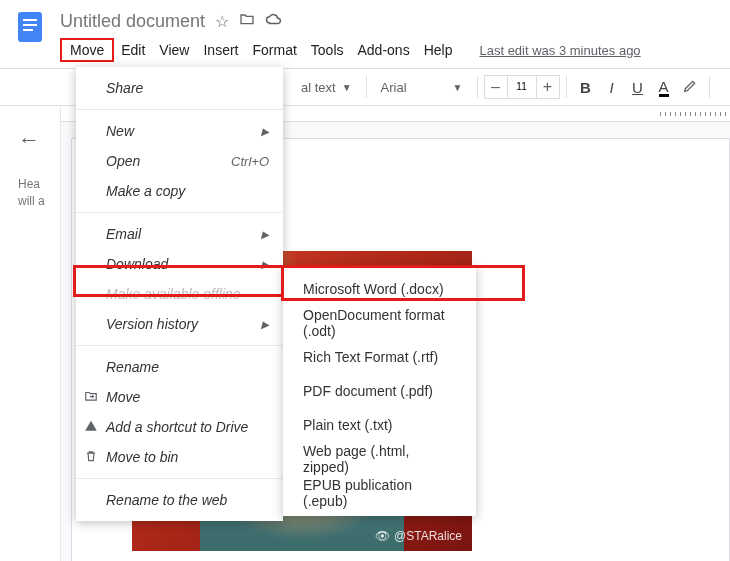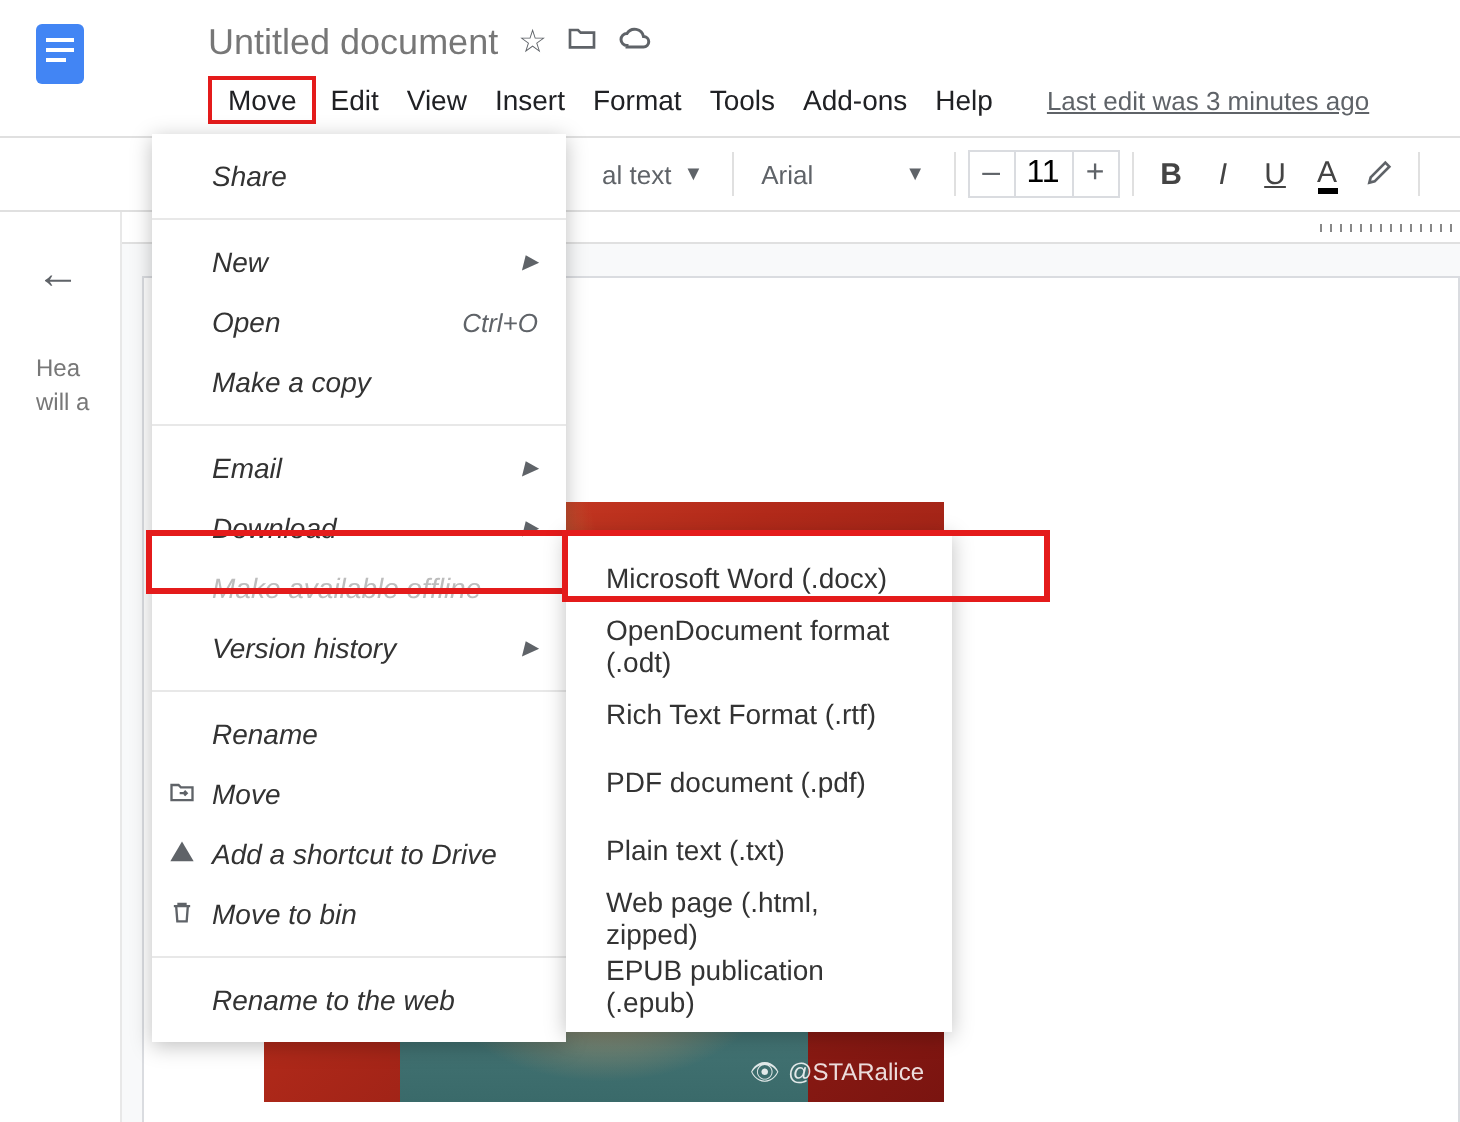--- a/index.html
+++ b/index.html
@@ -1,40 +1,40 @@
 <!DOCTYPE html>
 <html><head>
 <meta charset="utf-8">
 <style>
 * { margin: 0; padding: 0; box-sizing: border-box; font-family: Arial, sans-serif; }
 body { background: #fff; width: 730px; height: 561px; overflow: hidden; position: relative; }
 
 
-.header { display: flex; align-items: flex-start; padding: 8px 12px 0; gap: 44px; }
+.header { display: flex; align-items: flex-start; padding: 8px 12px 0; }
 .doc-icon { width: 36px; height: 36px; margin-right: 12px; }
 .doc-icon svg { width: 36px; height: 36px; }
 .header-main { flex: 1; }
 .title-row { display: flex; align-items: center; gap: 10px; height: 26px; }
 .doc-title { font-size: 18px; color: #777; font-weight: 400; }
 .title-icon { color: #5f6368; font-size: 16px; }
 
 .menubar { display: flex; align-items: center; height: 28px; margin-top: 2px; }
 .menu-item { font-size: 14px; color: #202124; padding: 4px 7px; cursor: pointer; }
 .menu-item.highlight { border: 2px solid #e41b1b; padding: 2px 8px; }
 .last-edit { font-size: 13px; color: #5f6368; text-decoration: underline; margin-left: 20px; cursor: pointer; }
 
 
 .toolbar { display: flex; align-items: center; border-top: 1px solid #e0e0e0; border-bottom: 1px solid #e0e0e0; height: 38px; padding: 4px 8px; margin-top: 4px; position: relative; z-index: 1; background: #fff; }
 .tb-spacer { width: 285px; }
 .tb-select { display: flex; align-items: center; font-size: 13px; color: #5f6368; padding: 0 8px; gap: 6px; }
 .tb-chev { font-size: 10px; color: #5f6368; }
 .tb-sep { width: 1px; height: 22px; background: #e0e0e0; margin: 0 6px; }
 .font-size { display: flex; align-items: center; border: 1px solid #dadce0; height: 24px; }
 .fs-btn { width: 22px; text-align: center; font-size: 16px; color: #5f6368; cursor: pointer; }
-.fs-val { width: 30px; text-align: center; font-size: 16px; border-left: 1px solid #dadce0; border-right: 1px solid #dadce0; line-height: 22px; }
+.fs-val { width: 30px; text-align: center; font-size: 10px; border-left: 1px solid #dadce0; border-right: 1px solid #dadce0; line-height: 22px; }
 .fmt-btn { width: 26px; text-align: center; font-size: 15px; color: #444; cursor: pointer; }
 .bold { font-weight: bold; }
 .ital { font-style: italic; }
 .under { text-decoration: underline; }
 .color-a { border-bottom: 3px solid #000; display: inline-block; line-height: 14px; font-size: 15px; }
 .highlight-ic { font-size: 14px; }
 
 
 .body-area { display: flex; height: 480px; }
 .outline-panel { width: 60px; padding: 18px 0 0 18px; }

